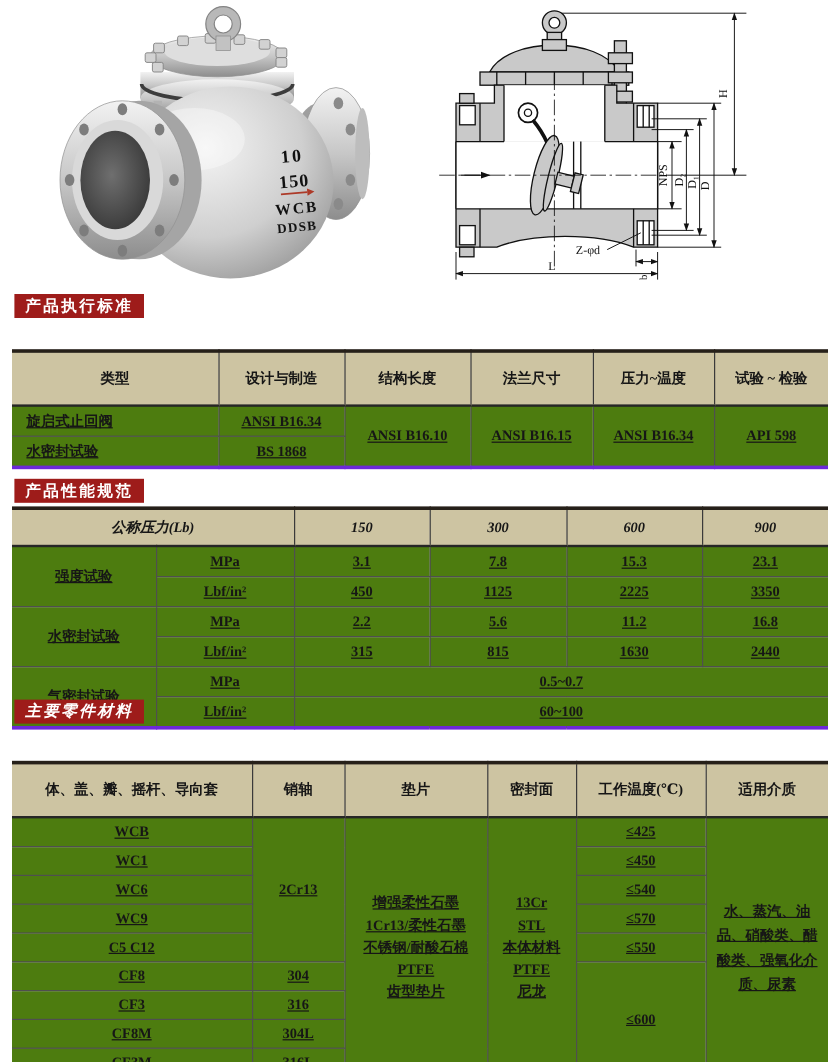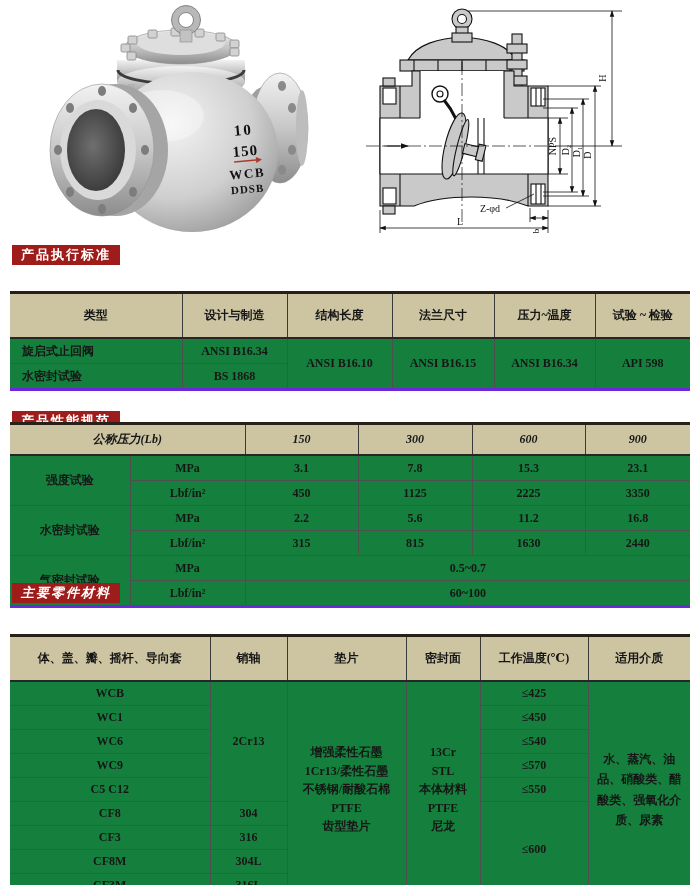--- a/index.html
+++ b/index.html
@@ -17,21 +17,21 @@
   }
   table.spec {
     position:absolute; border-collapse:collapse; table-layout:fixed;
     border-top:3px solid #262019; border-bottom:3px solid #6d28d9;
     font-size:12px; font-weight:bold; text-align:center; color:#161616;
   }
   .spec th {
     background:#cdc4a2; border:1px solid #3a3a3a; border-bottom:2px solid #262626;
     font-weight:bold; padding:1px 2px;
   }
-  .spec td { border:1px solid #4f4f4f; padding:1px 3px; background:#15803d; }
+  .spec td { border:1px solid #4f4f4f; padding:1px 3px; background:#4d7c0f;text-decoration:underline; }
   .no-l { border-left:none !important; }
   .no-r { border-right:none !important;margin-left:15px; }
   .al { text-align:left; padding-left:12px !important; }
   #t1 th { height:41px; } #t1 td { height:22px; }
   #t2 th { height:27px;font-style:italic; } #t2 td { height:22px; }
   #t3 th { height:41px; } #t3 td { height:21px; }
   .pre { white-space:pre-line; line-height:1.55; }
   .media-cell { line-height:1.7; padding:0 7px !important; }
   svg text { font-family:"Liberation Serif","DejaVu Serif",serif; fill:#111; }
 </style>
@@ -283,21 +283,21 @@
       <td rowspan="2">ANSI B16.34</td>
       <td rowspan="2" class="no-r">API 598</td>
     </tr>
     <tr>
       <td class="no-l al">水密封试验</td>
       <td>BS 1868</td>
     </tr>
   </tbody>
     </table>
 
-  <div class="section-bar" style="left:12px; top:411px;">产品性能规范</div>
+  <div class="section-bar" style="left:12px; top:399px;">产品性能规范</div>
 
   <table class="spec" id="t2" style="left:10px; top:422px; width:680px;">
     <colgroup>
       <col style="width:120px">
         <col style="width:115px">
         <col style="width:113px">
       <col style="width:114px">
         <col style="width:113px">
         <col style="width:105px">
     </colgroup>

